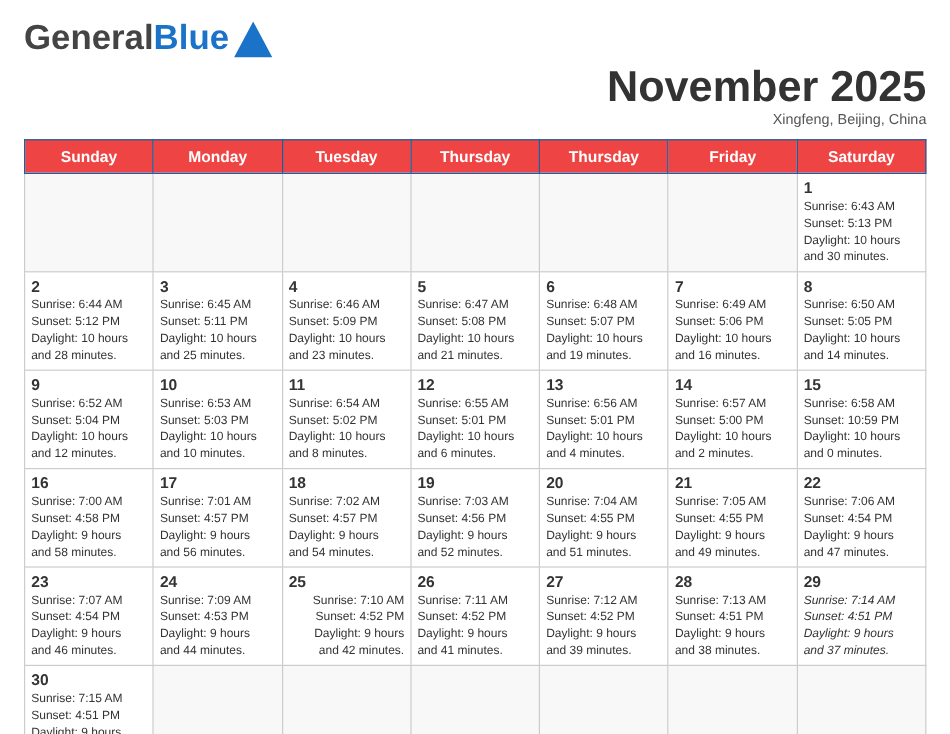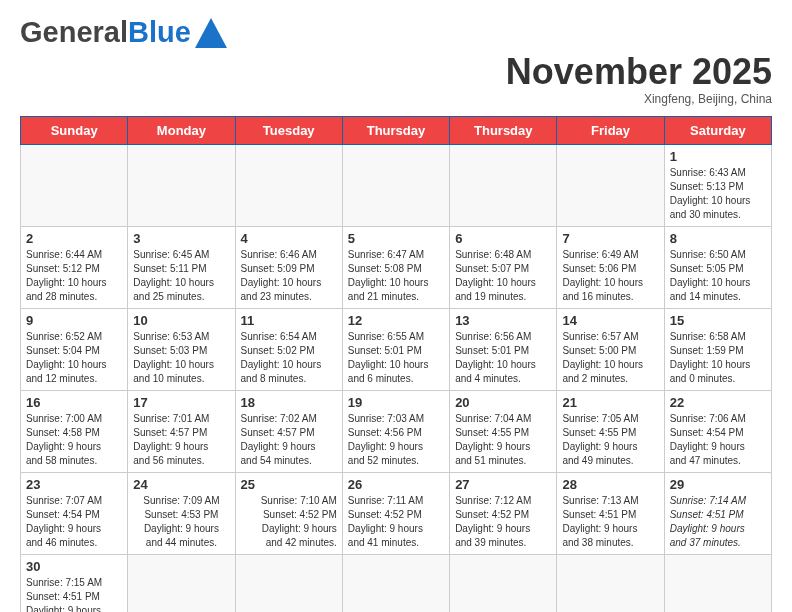--- a/index.html
+++ b/index.html
@@ -237,21 +237,21 @@
           <td>
             <span class="day-number">14</span>
             <div class="day-info" style="white-space: pre-line;">Sunrise: 6:57 AM
 Sunset: 5:00 PM
 Daylight: 10 hours
 and 2 minutes.</div>
           </td>
           <td>
             <span class="day-number">15</span>
             <div class="day-info" style="white-space: pre-line;">Sunrise: 6:58 AM
-Sunset: 1:59 PM
+Sunset: 10:59 PM
 Daylight: 10 hours
 and 0 minutes.</div>
           </td>
         </tr>
         <tr>
           <td>
             <span class="day-number">16</span>
             <div class="day-info" style="white-space: pre-line;">Sunrise: 7:00 AM
 Sunset: 4:58 PM
 Daylight: 9 hours
@@ -303,21 +303,21 @@
         <tr>
           <td>
             <span class="day-number">23</span>
             <div class="day-info" style="white-space: pre-line;">Sunrise: 7:07 AM
 Sunset: 4:54 PM
 Daylight: 9 hours
 and 46 minutes.</div>
           </td>
           <td>
             <span class="day-number">24</span>
-            <div class="day-info" style="white-space: pre-line; text-align: center;">Sunrise: 7:09 AM
+            <div class="day-info" style="white-space: pre-line;">Sunrise: 7:09 AM
 Sunset: 4:53 PM
 Daylight: 9 hours
 and 44 minutes.</div>
           </td>
           <td>
             <span class="day-number">25</span>
             <div class="day-info" style="white-space: pre-line; text-align: right;">Sunrise: 7:10 AM
 Sunset: 4:52 PM
 Daylight: 9 hours
 and 42 minutes.</div>

